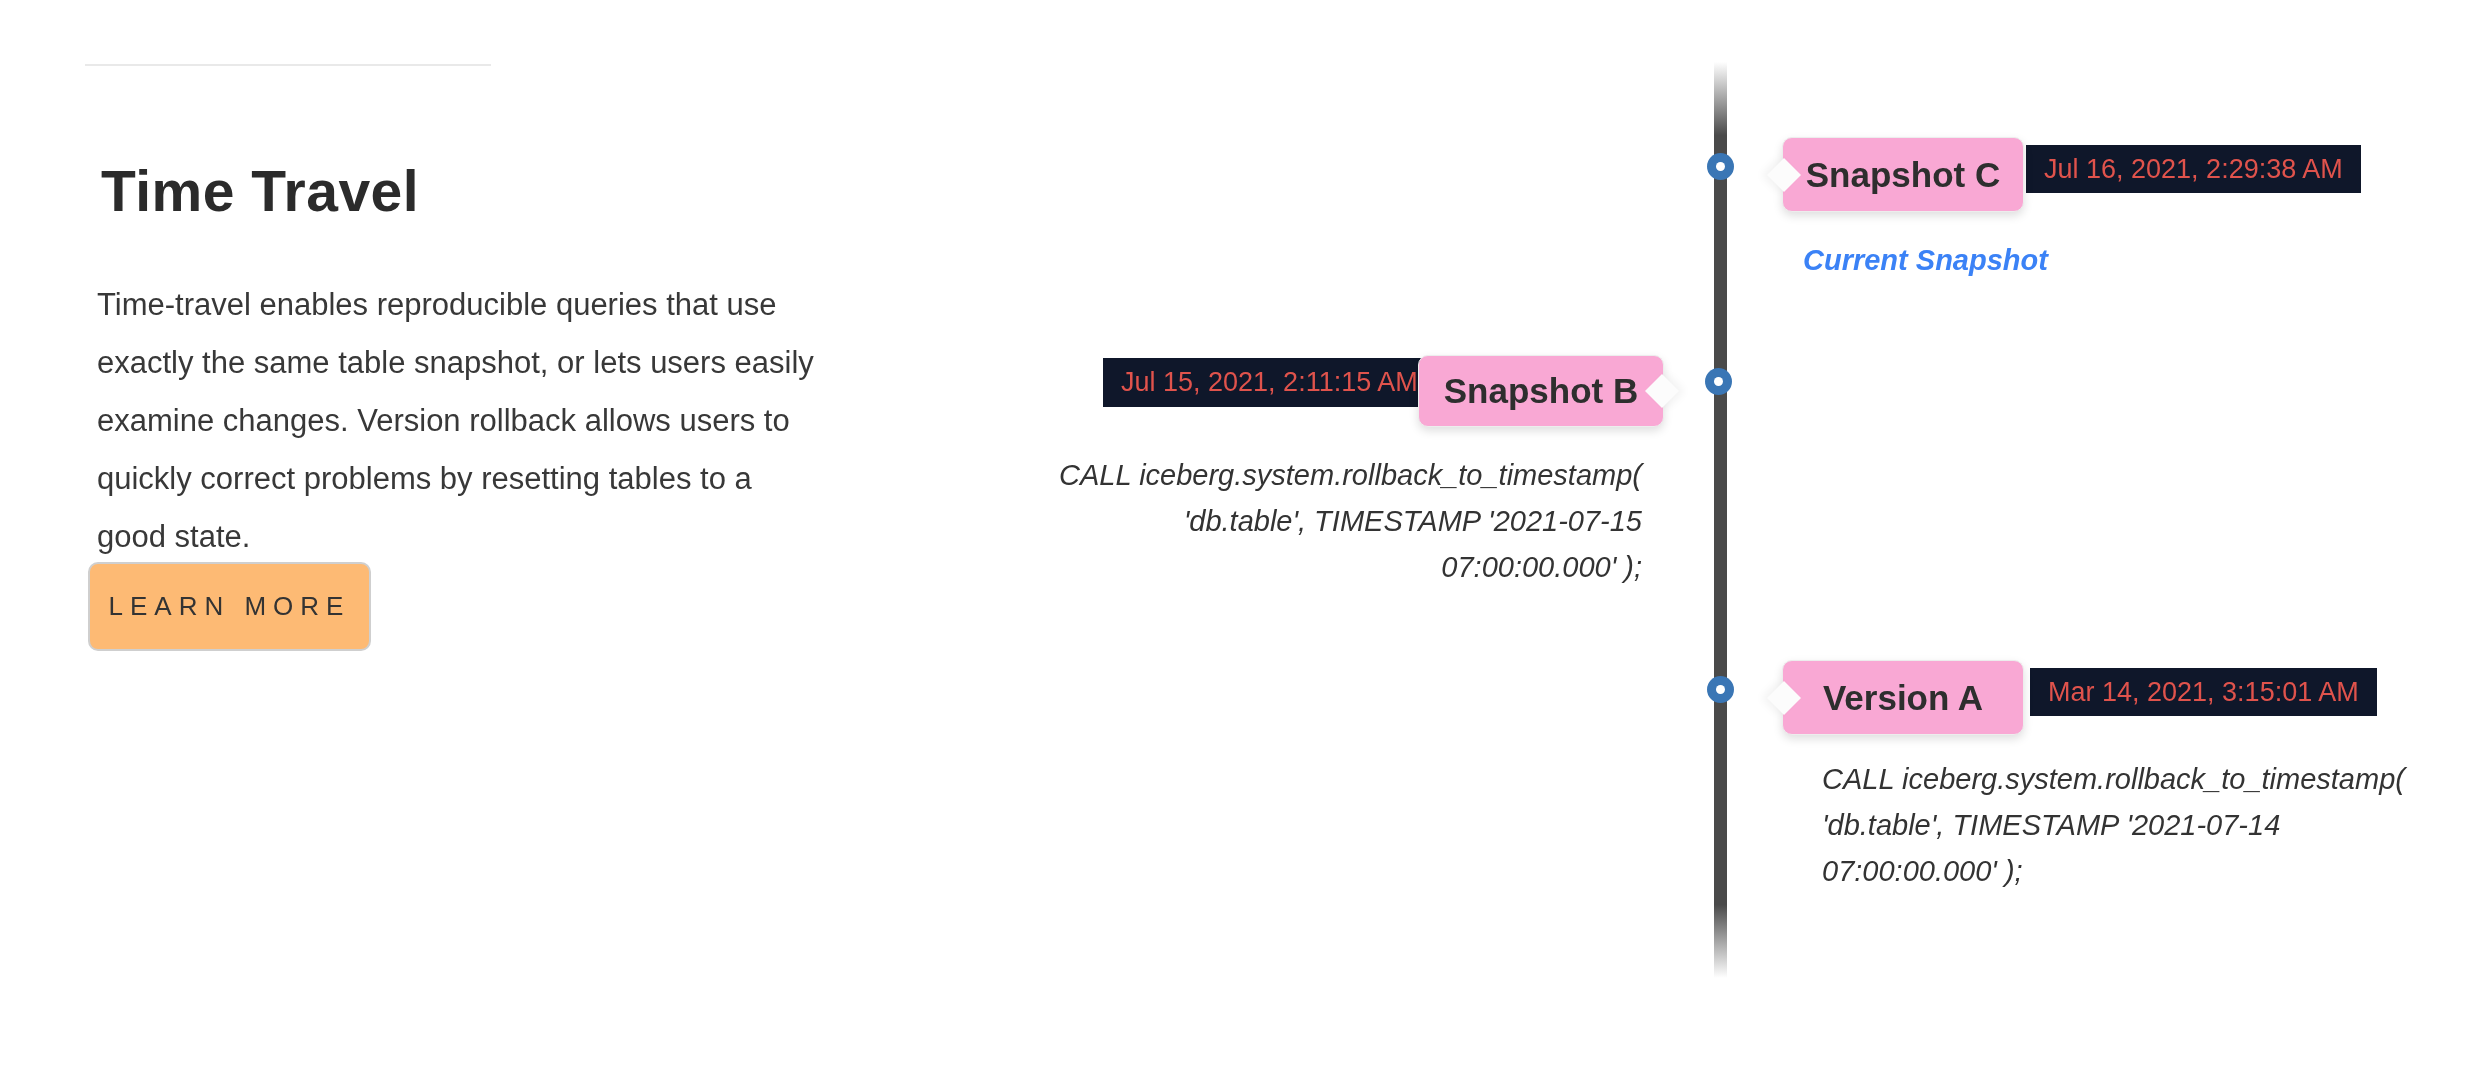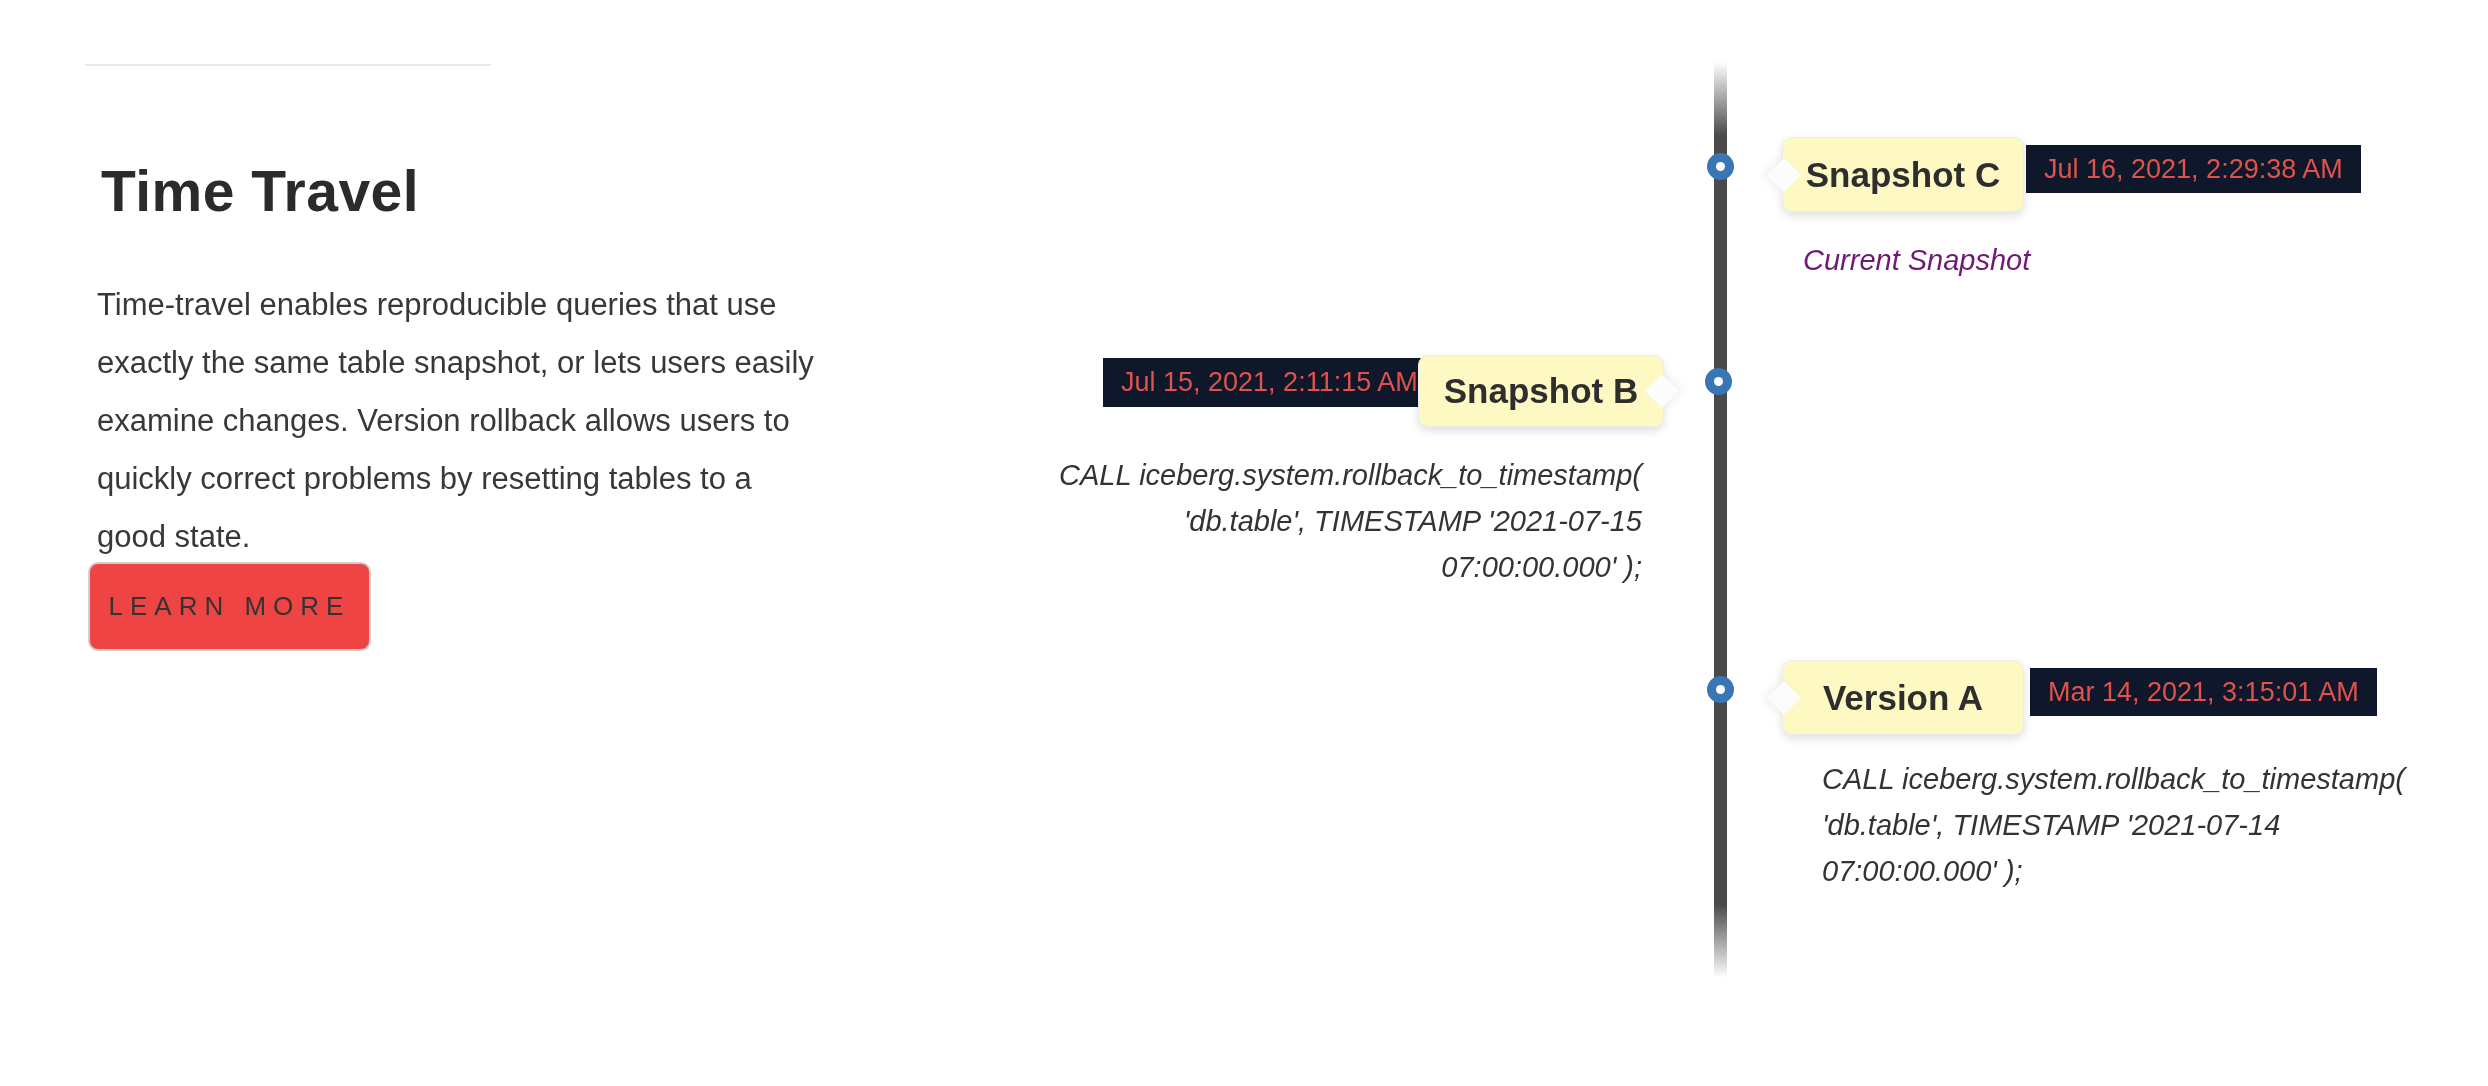--- a/index.html
+++ b/index.html
@@ -12,42 +12,42 @@
 
   
   .divider{left:85px;top:64px;width:406px;height:2px;background:#e9e9e9;}
   .title{left:85px;top:142px;font-size:57px;font-weight:700;color:#2b2b2b;letter-spacing:.5px;margin:16px;}
   .desc{
     left:85px;top:264px;width:960px;margin:12px;
     font-size:31px;line-height:58px;color:#383838;white-space:pre-line;
   }
   .learn-more{
     left:88px;top:562px;width:283px;height:89px;
-    background:#ef4444;border:2px solid #cfcfcf;border-radius:10px;
+    background:#fdba74;border:2px solid #cfcfcf;border-radius:10px;
     font-family:"Liberation Sans","DejaVu Sans",sans-serif;
     font-size:26px;letter-spacing:7px;color:#333333;
     display:flex;align-items:center;justify-content:center;cursor:pointer;
   }
 
   
   .bar{
     left:1714px;top:62px;width:13px;height:916px;
     background:linear-gradient(180deg,#ffffff 0%,#4a4a4a 8%,#4a4a4a 92%,#ffffff 100%);
   }
   .marker{
     width:27px;height:27px;border-radius:50%;background:#3a76b5;
     display:flex;align-items:center;justify-content:center;z-index:3;
   }
   .marker::after{content:"";width:9px;height:9px;border-radius:50%;background:#ffffff;}
   .marker.m-c{left:1707px;top:153px;}
   .marker.m-b{left:1705px;top:368px;}
   .marker.m-a{left:1707px;top:676px;}
 
   .bubble{
-    background:#fef9c3;border:1px solid #ededed;border-radius:10px;
+    background:#f9a8d4;border:1px solid #ededed;border-radius:10px;
     box-shadow:0 4px 10px rgba(0,0,0,.13);
     display:flex;align-items:center;justify-content:center;
     font-size:35px;font-weight:700;color:#2e2e2e;z-index:2;
   }
   .bubble::before{
     content:"";position:absolute;width:24px;height:24px;background:#fcfcfc;
     transform:rotate(45deg);top:50%;margin-top:-12px;z-index:1;
   }
   .bubble.arrow-left::before{left:-11px;box-shadow:-4px 4px 8px rgba(0,0,0,.05);}
   .bubble.arrow-right::before{right:-11px;box-shadow:4px -4px 8px rgba(0,0,0,.05);}
@@ -58,21 +58,21 @@
 
   .chip{
     background:#0f172a;color:#e0534c;font-size:27px;
     display:flex;align-items:center;padding:0 18px;white-space:nowrap;
   }
   .chip.c-c{left:2026px;top:145px;height:48px;}
   .chip.c-b{left:1103px;top:358px;height:49px;}
   .chip.c-a{left:2030px;top:668px;height:48px;}
 
   .note{
-    left:1803px;top:244px;font-size:29px;font-style:italic;color:#701a75;
+    left:1803px;top:244px;font-size:29px;font-style:italic;color:#3b82f6;font-weight:bold;
   }
   .code{
     font-size:29px;line-height:46px;font-style:italic;color:#333333;
     white-space:pre-line;z-index:2;margin-left:17px;
   }
   .code.code-b{right:846px;top:452px;text-align:right;}
   .code.code-a{left:1805px;top:756px;text-align:left;}
 </style>
 </head>
 <body>

